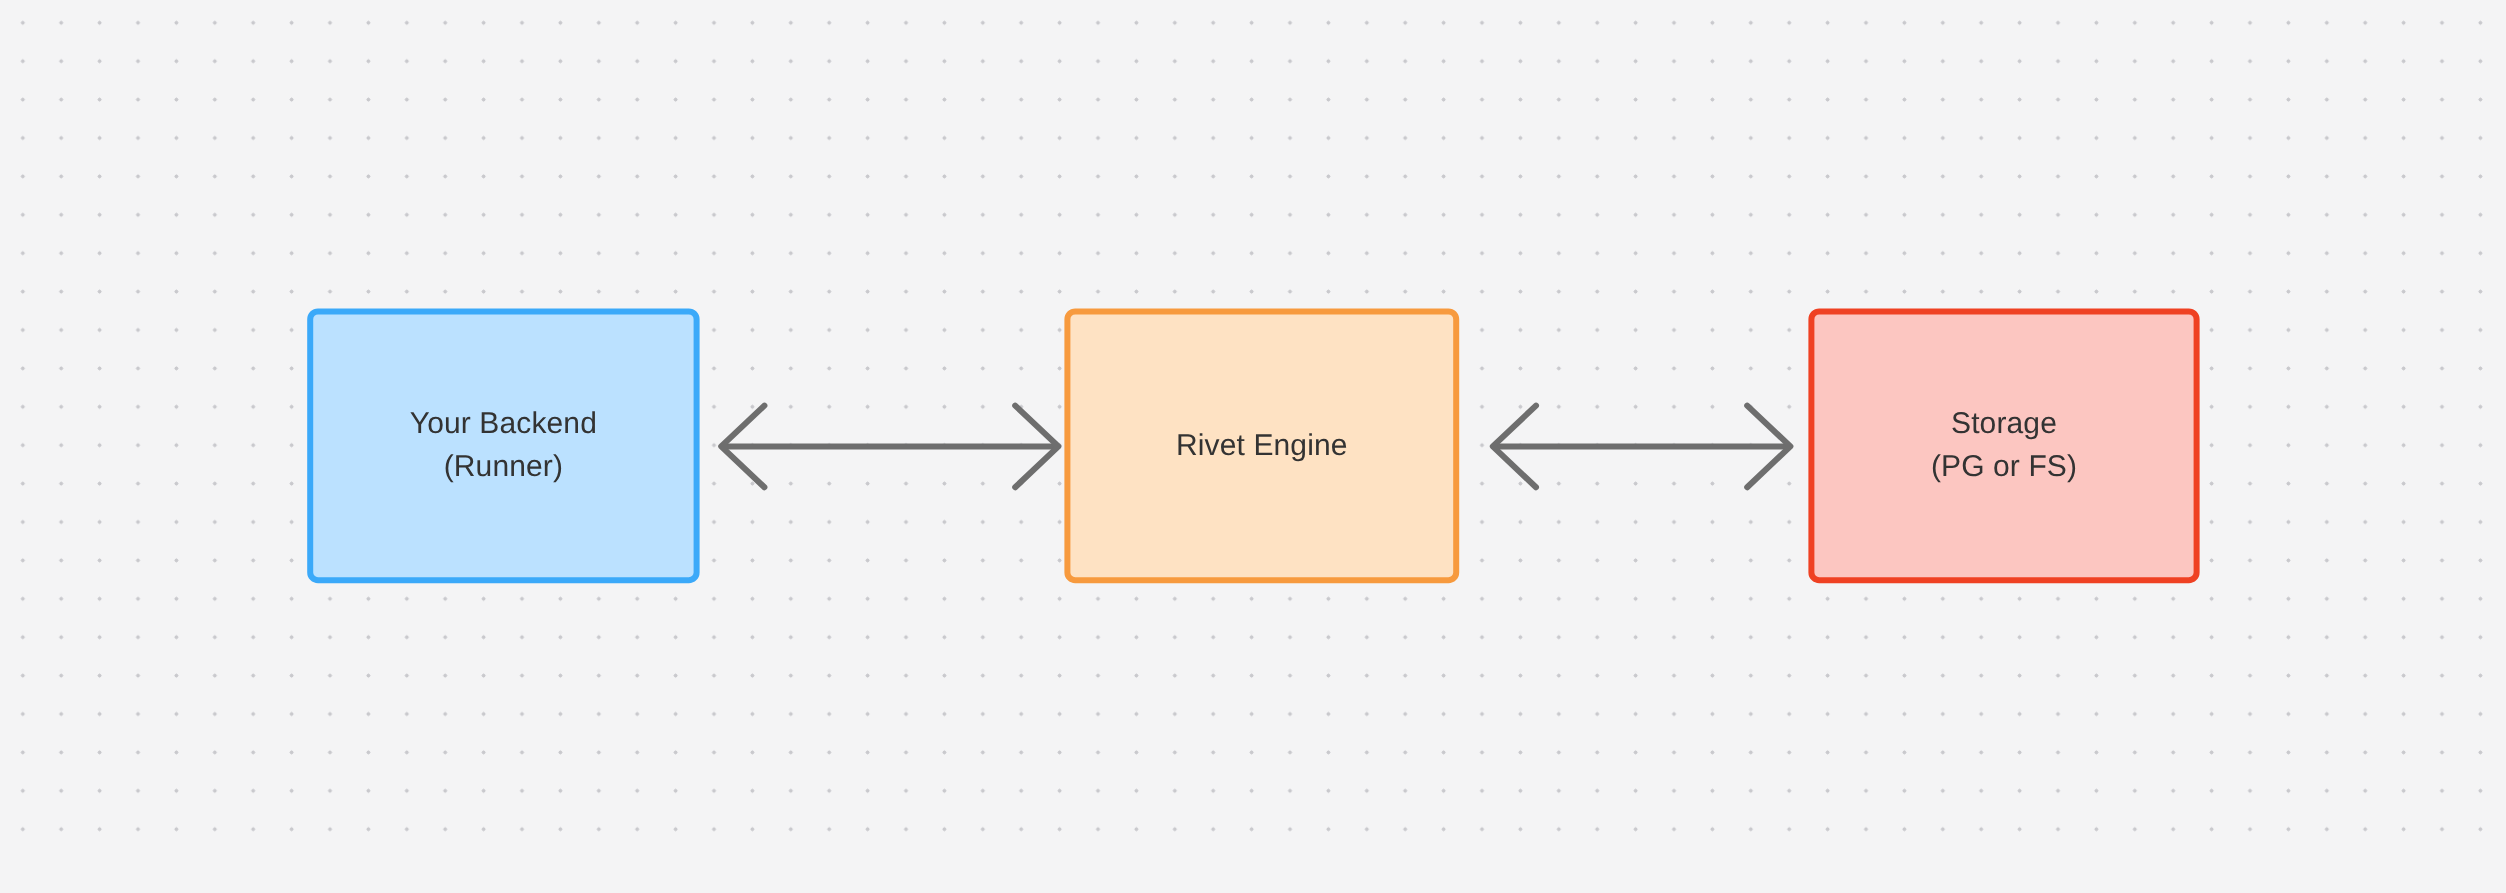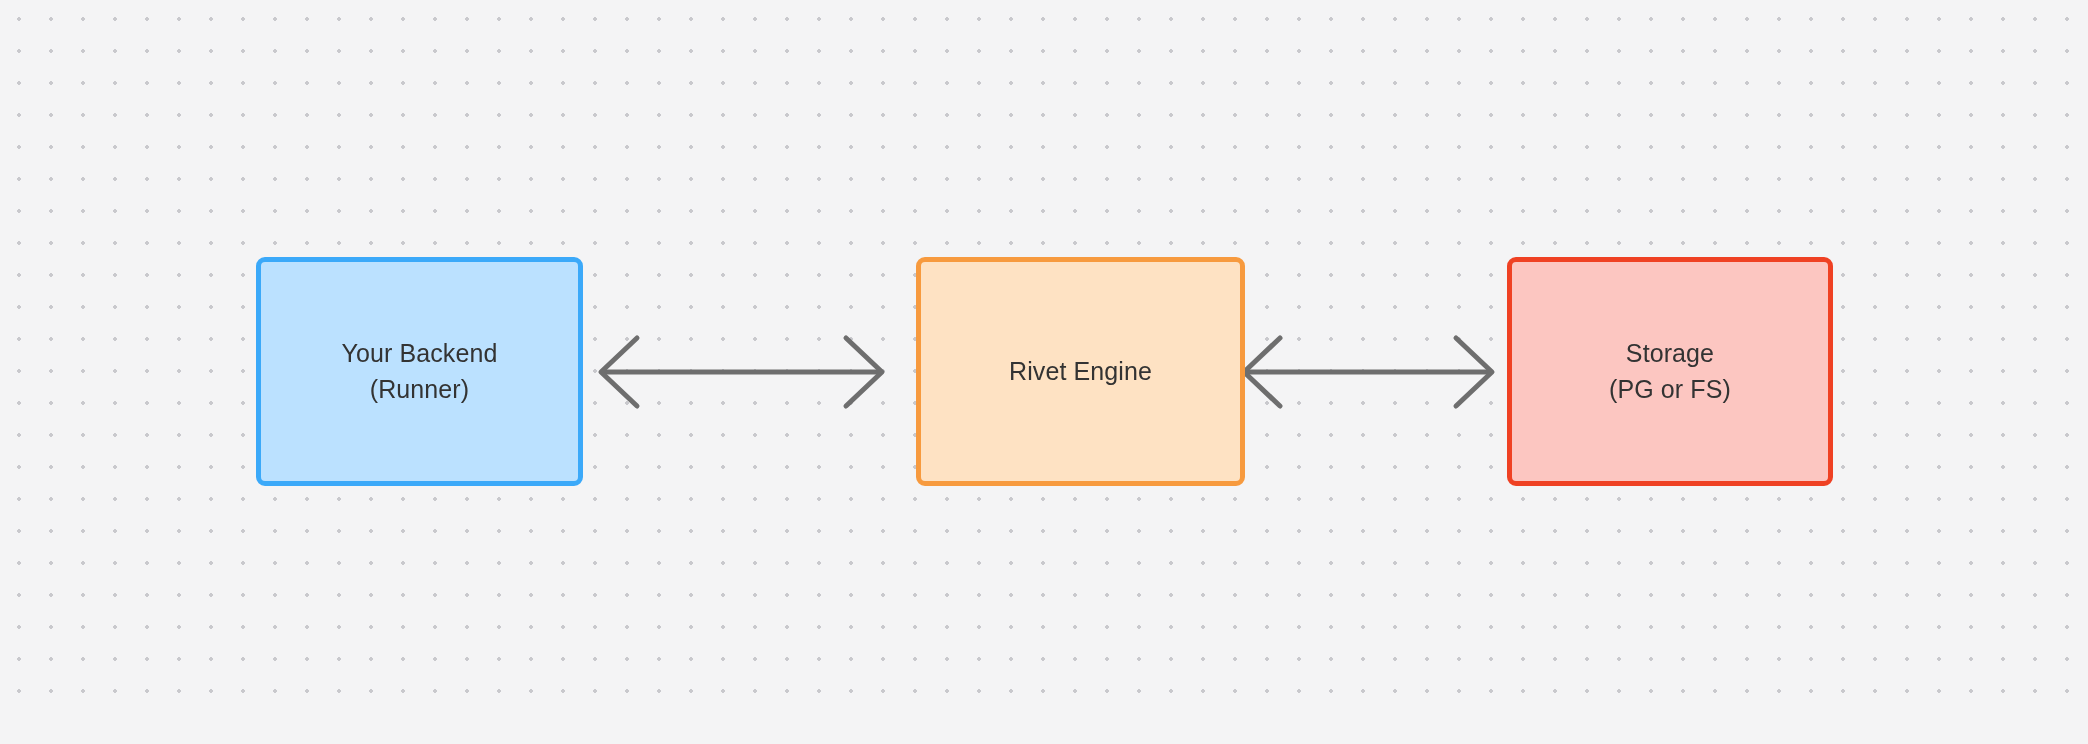--- a/index.html
+++ b/index.html
@@ -52,21 +52,21 @@
     left: 256px;
     top: 257px;
     width: 327px;
     height: 229px;
     background-color: #bbe1ff;
     border-color: #3ba9f9;
   }
 
   
   #node-engine {
-    left: 916px;
+    left: 887px;
     top: 257px;
     width: 329px;
     height: 229px;
     background-color: #fee2c3;
     border-color: #f79a3e;
   }
 
   
   #node-storage {
     left: 1507px;

